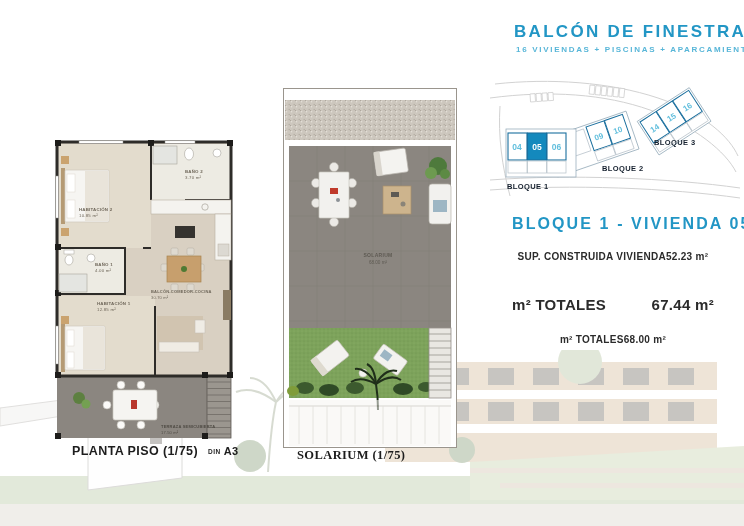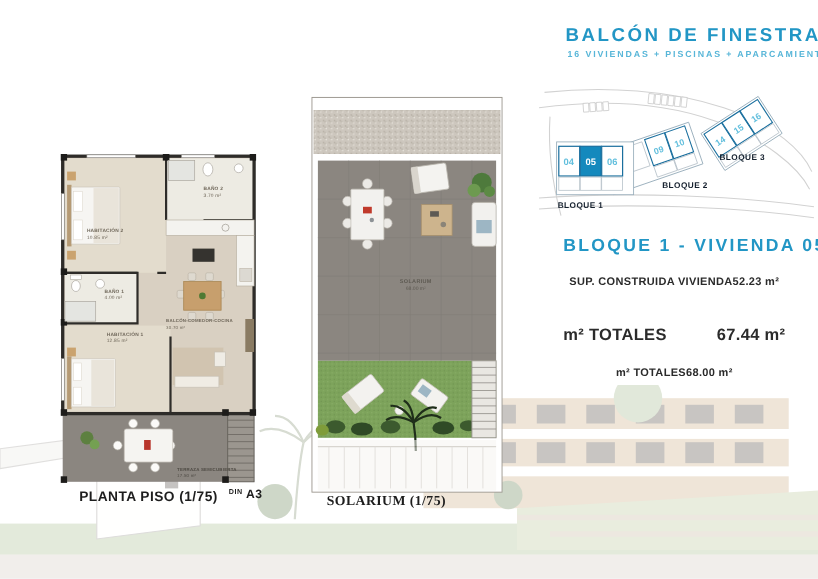--- a/index.html
+++ b/index.html
@@ -19,21 +19,21 @@
   .detail-row.small{font-size:10px;letter-spacing:.3px;justify-content:center;}
   .detail-row.big{font-size:15px;letter-spacing:.3px;}
   .r1{top:251px}.r2{top:272px}.r3{top:296px}.r4{top:334px}
   
   .floorplan-svg{position:absolute;left:55px;top:140px;}
   .solarium-svg{position:absolute;left:283px;top:88px;}
   .siteplan-svg{position:absolute;left:490px;top:76px;}
   .render-svg{position:absolute;left:0;top:350px;}
   
   .caption{position:absolute;font-weight:bold;color:#1d1d1d;letter-spacing:.4px;
-           white-space:nowrap;display:flex;align-items:flex-start;}
+           white-space:nowrap;display:flex;align-items:center;}
   .cap-planta{left:72px;top:444px;font-size:12.5px;}
   .cap-solarium{left:297px;top:448px;font-size:12.5px;font-family:Liberation Serif, serif;}
   .din{font-size:6.5px;margin-left:10px;letter-spacing:.5px;}
   .sheet{font-size:11px;margin-left:3px;}
 </style>
 </head>
 <body>
 
 <div class="page">
 

